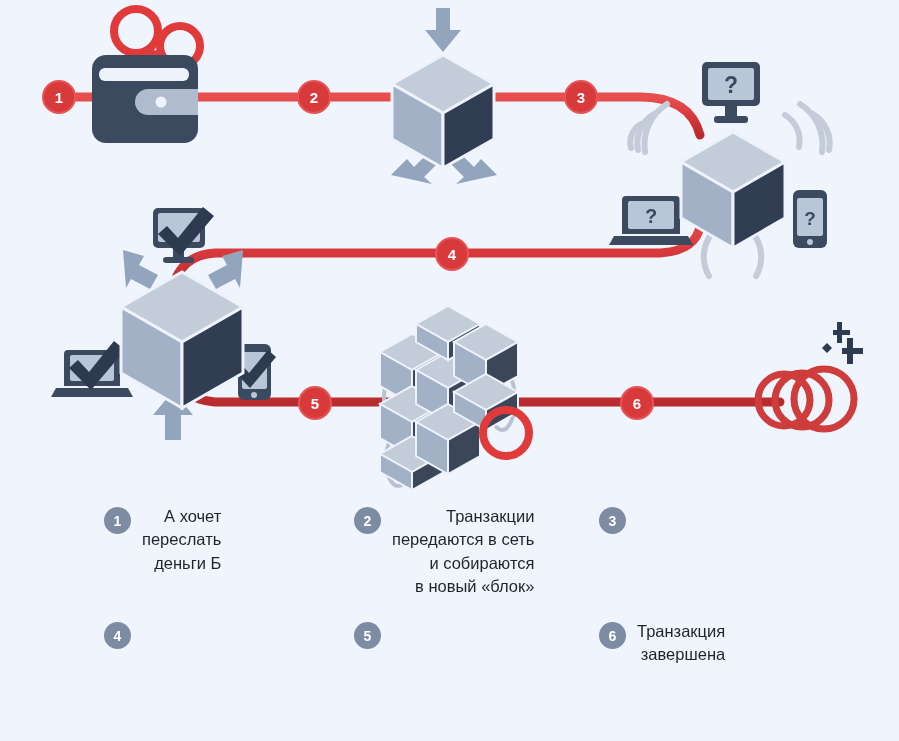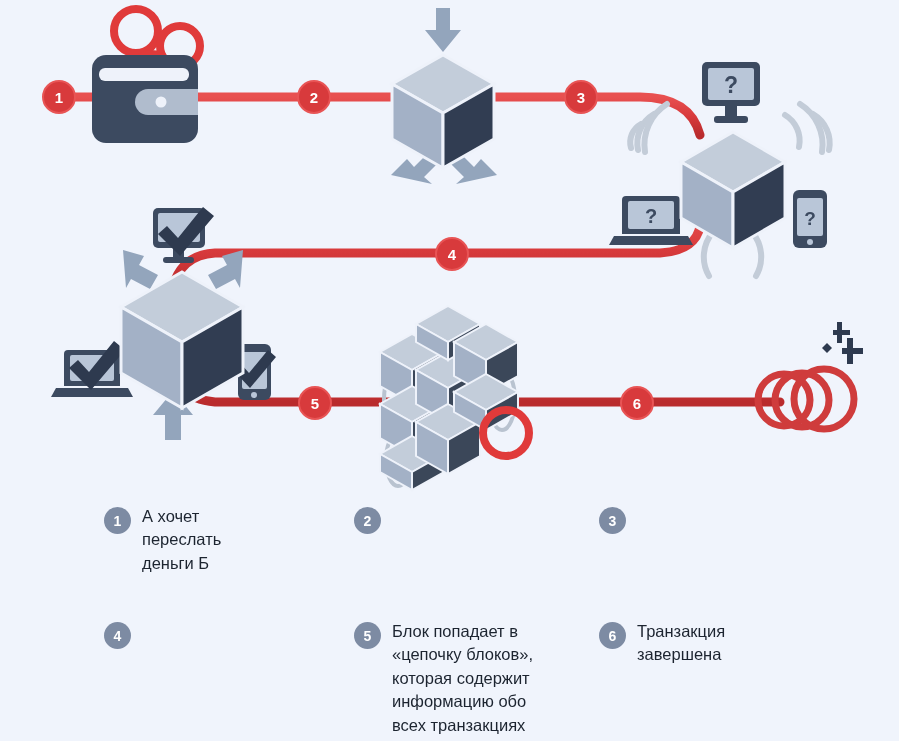--- a/index.html
+++ b/index.html
@@ -32,20 +32,21 @@
     display:flex;align-items:center;justify-content:center;
     margin-top:2px;
     line-height:1;
   }
   .legend-text{
     color:#1c2430;
     font-size:16.5px;
     line-height:1.42;
     max-width:210px;
     white-space:pre-line;
+    text-align:right;
   }
 </style>
 </head>
 <body>
 
 <div id="stage">
 
   <svg class="diagram" viewBox="0 0 899 505">
     <defs>
       <linearGradient id="pathGrad" x1="0" y1="0" x2="0" y2="1">
@@ -261,34 +262,33 @@
 
   <div class="legend">
     <div class="legend-item">
       <div class="badge-num">1</div>
       <div class="legend-text">А хочет
 переслать
 деньги Б</div>
     </div>
     <div class="legend-item">
       <div class="badge-num">2</div>
+      <div class="legend-text">Транзакции
+передаются в сеть
+и собираются
+в новый «блок»</div>
     </div>
     <div class="legend-item">
       <div class="badge-num">3</div>
     </div>
     <div class="legend-item">
       <div class="badge-num">4</div>
     </div>
     <div class="legend-item">
       <div class="badge-num">5</div>
-      <div class="legend-text">Блок попадает в
-«цепочку блоков»,
-которая содержит
-информацию обо
-всех транзакциях</div>
     </div>
     <div class="legend-item">
       <div class="badge-num">6</div>
       <div class="legend-text">Транзакция
 завершена</div>
     </div>
   </div>
 
 </div>
 

